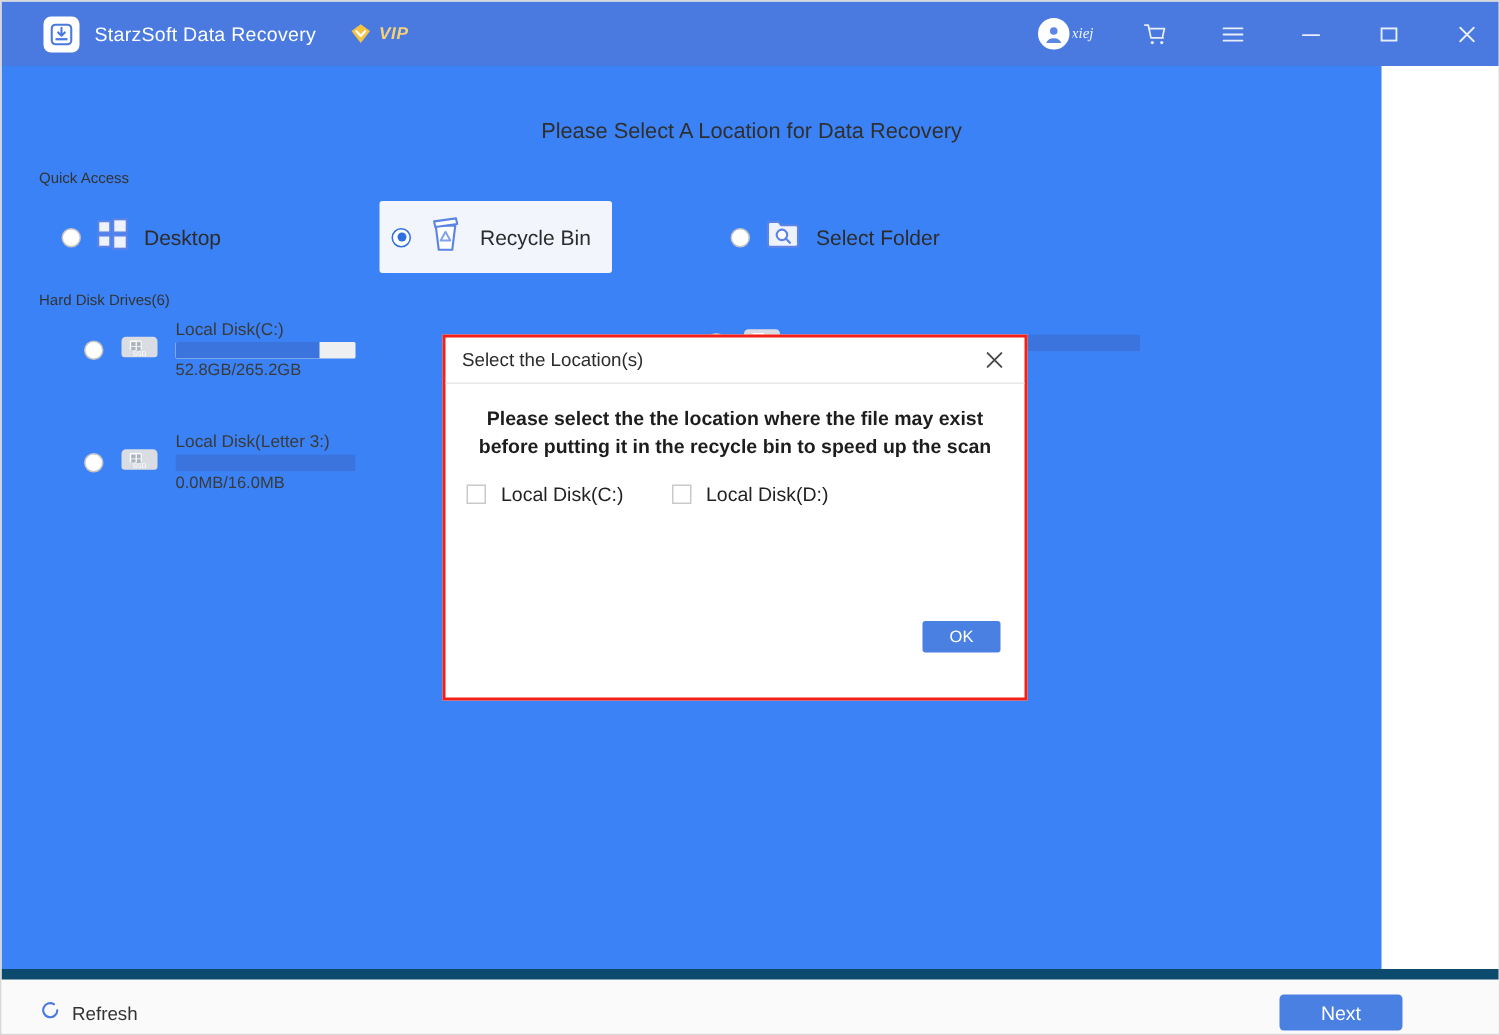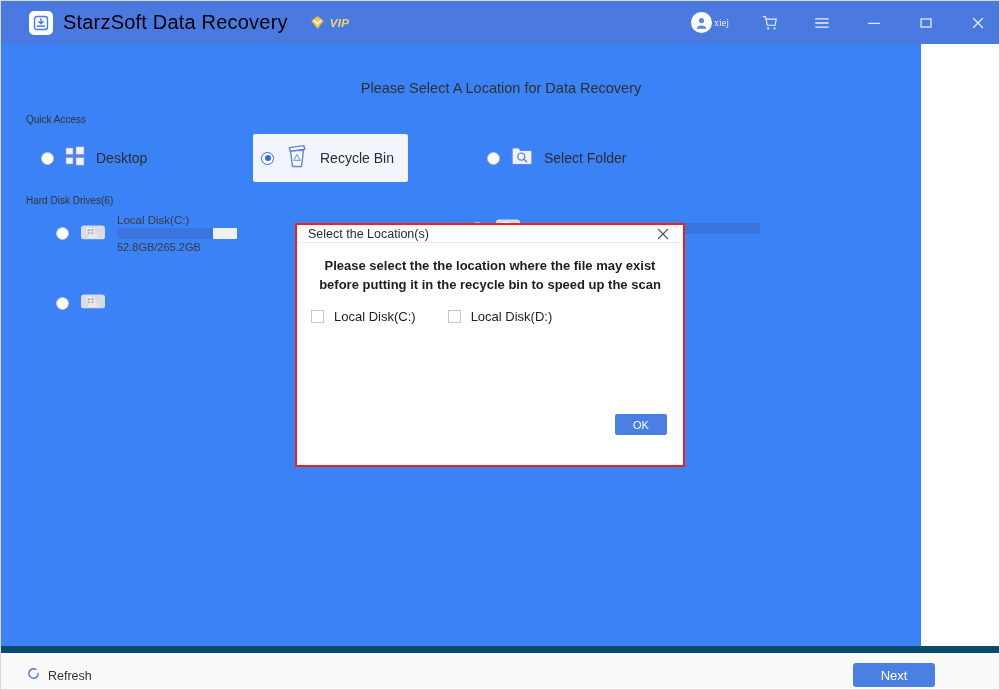--- a/index.html
+++ b/index.html
@@ -45,22 +45,22 @@
   .brand-logo {
     width: 24px;
     height: 24px;
     border-radius: 5px;
     background: #ffffff;
     display: flex;
     align-items: center;
     justify-content: center;
   }
   .brand-title {
-    color: #000000;
-    font-size: 20px;
+    color: #ffffff;
+    font-size: 13px;
     letter-spacing: .2px;
     white-space: nowrap;
   }
   .vip {
     display: flex;
     align-items: center;
     gap: 5px;
     margin-left: 22px;
   }
   .vip-text {
@@ -68,20 +68,21 @@
     font-size: 11.5px;
     font-style: italic;
     font-weight: bold;
     letter-spacing: .4px;
   }
   .tb-right {
     margin-left: auto;
     display: flex;
     align-items: center;
     gap: 30px;
+    font-style: italic;
   }
   .account {
     display: flex;
     align-items: center;
     gap: 2px;
   }
   .avatar {
     width: 21px;
     height: 21px;
     border-radius: 50%;
@@ -226,21 +227,21 @@
     left: 294px;
     top: 222px;
     width: 390px;
     height: 244px;
     background: #ffffff;
     border: 2px solid #f52015;
     box-sizing: border-box;
     z-index: 40;
   }
   .dlg-titlebar {
-    height: 18px;
+    height: 31px;
     border-bottom: 1px solid #e8e8e8;
     display: flex;
     align-items: center;
     padding: 0 10px 0 11px;
     box-sizing: border-box;
   }
   .dlg-title {
     font-size: 12.5px;
     color: #2b2b2b;
   }
@@ -477,20 +478,27 @@
     <div class="disk" id="disk-l3">
       <span class="radio"></span>
       <span>
         <svg width="30" height="24" viewBox="0 0 30 24">
           <path d="M3 8.5 a3 3 0 0 1 3 -3 H24 a3 3 0 0 1 3 3 V17 a2.2 2.2 0 0 1 -2.2 2.2 H5.2 A2.2 2.2 0 0 1 3 17 Z" fill="#d9dce2"></path>
           <rect x="8.5" y="8" width="8" height="6.4" rx="1" fill="#ffffff"></rect>
           <path d="M9.4 9 h3 v2.6 h-3 z M13.2 8.8 h2.6 v2.8 h-2.6 z M9.4 12.2 h3 v2.2 h-3 z M13.2 12.2 h2.6 v2.4 h-2.6 z" fill="#aeb4bf"></path>
           <text x="15" y="18.2" font-size="4.6" fill="#ffffff" text-anchor="middle" font-family="Liberation Sans, sans-serif">SSD</text>
         </svg>
       </span>
+      <div class="disk-body">
+        <span class="disk-name">Local Disk(Letter 3:)</span>
+        <span class="disk-bar">
+            <span style="width:100%"></span>
+          </span>
+        <span class="disk-usage">0.0MB/16.0MB</span>
+      </div>
     </div>
 
     <div class="disk" id="disk-hidden">
       <span class="radio"></span>
       <span>
         <svg width="30" height="24" viewBox="0 0 30 24">
           <path d="M3 8.5 a3 3 0 0 1 3 -3 H24 a3 3 0 0 1 3 3 V17 a2.2 2.2 0 0 1 -2.2 2.2 H5.2 A2.2 2.2 0 0 1 3 17 Z" fill="#d9dce2"></path>
           <rect x="8.5" y="8" width="8" height="6.4" rx="1" fill="#ffffff"></rect>
           <text x="15" y="18.2" font-size="4.6" fill="#ffffff" text-anchor="middle" font-family="Liberation Sans, sans-serif">SSD</text>
         </svg>

